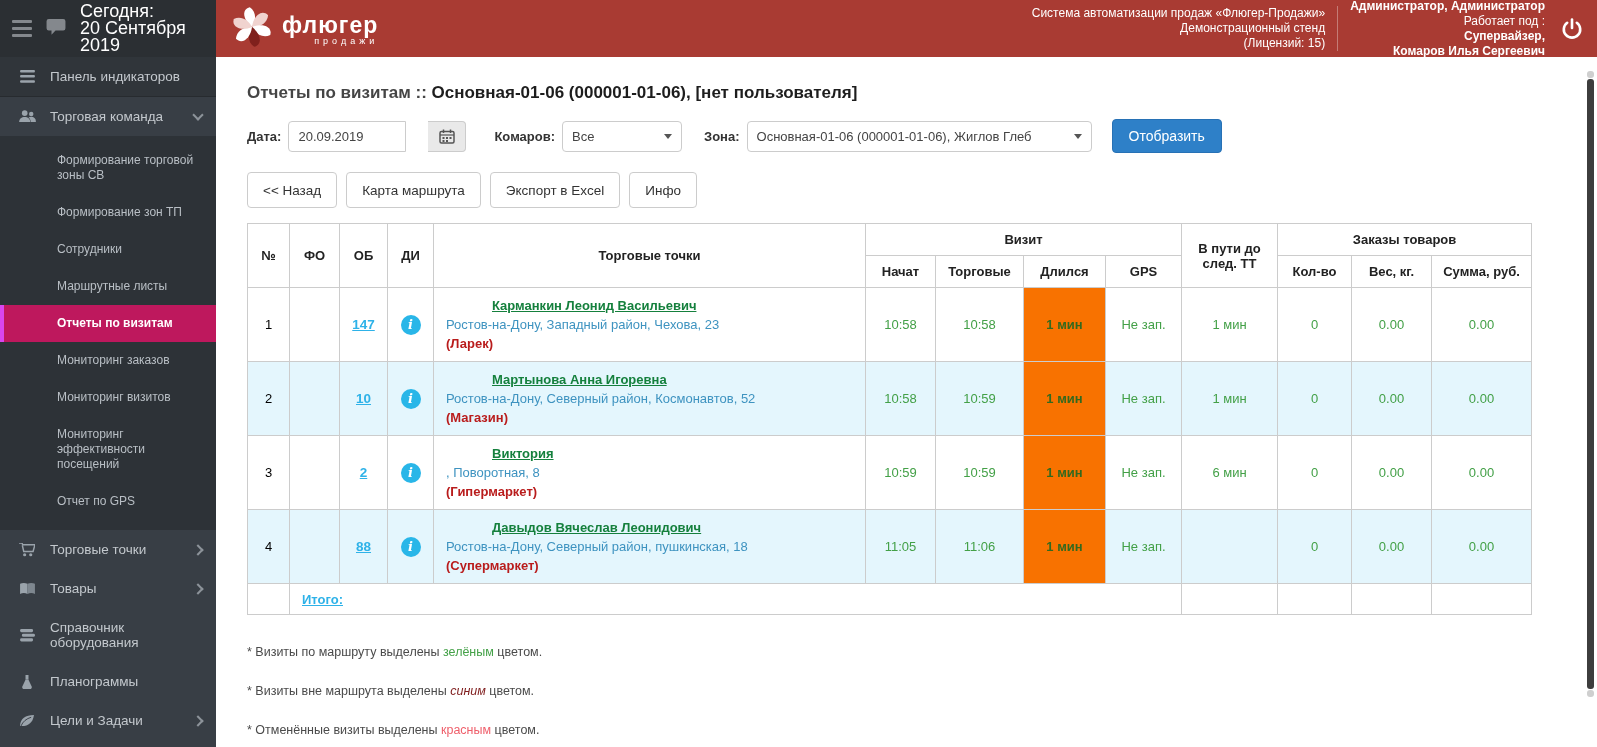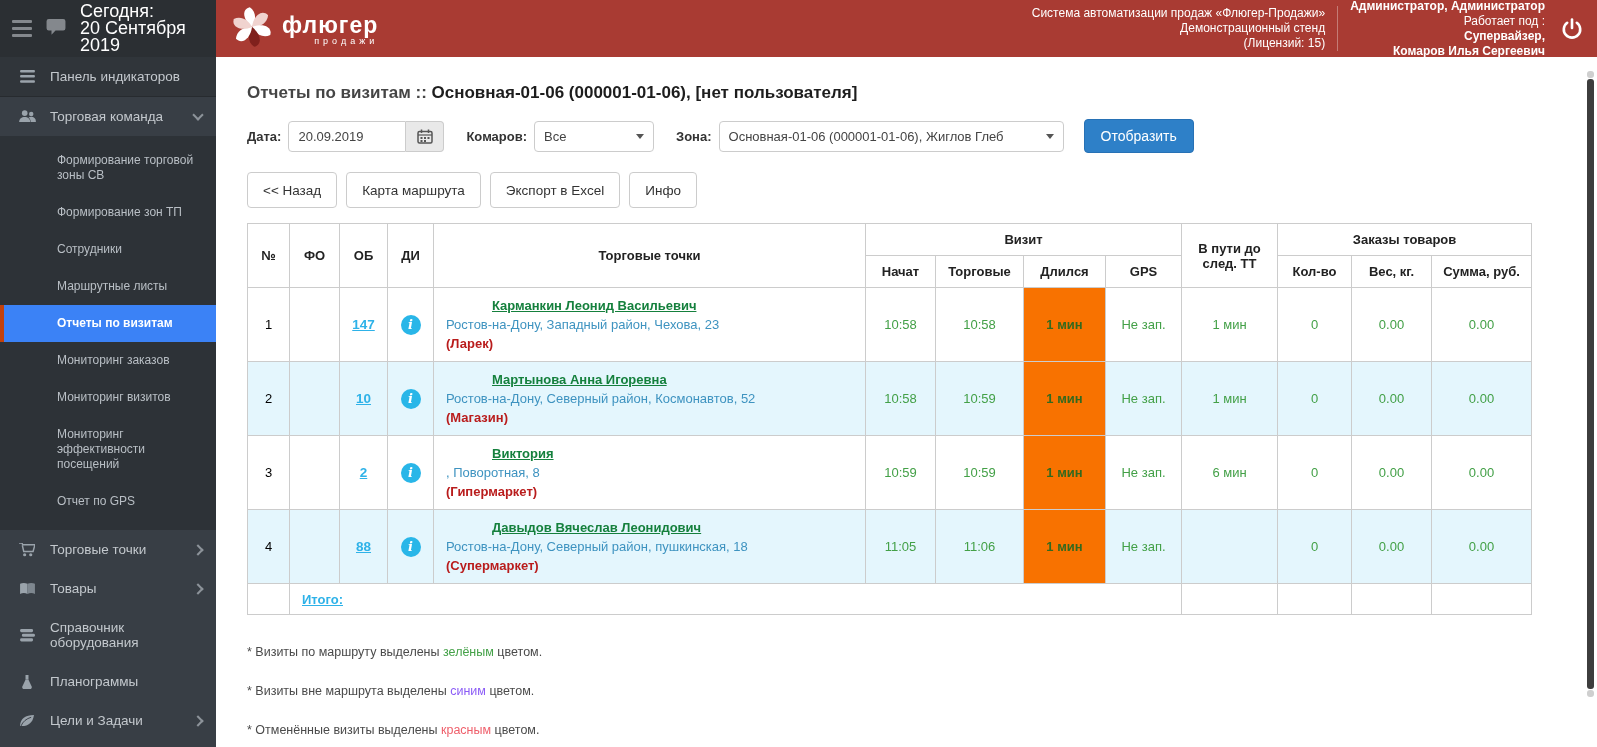--- a/index.html
+++ b/index.html
@@ -17,41 +17,41 @@
   .nav { flex:1; overflow:hidden; }
   .nav-item { display:flex; align-items:center; gap:14px; padding:12px 14px 12px 18px; font-size:13.5px; cursor:pointer; position:relative; }
   .nav-item.first { background:#30353a; border-bottom:1px solid #272b2f; }
   .nav-icon { width:18px; display:inline-flex; justify-content:center; flex:0 0 18px; }
   .nav-label { flex:1; }
   .chev { width:8px; height:8px; border-top:2px solid #8d939a; border-right:2px solid #8d939a; display:inline-block; }
   .chev.right { transform:rotate(45deg); }
   .chev.down { transform:rotate(135deg); margin-top:-4px; }
   .submenu { background:#2d3237; padding:6px 0 10px 0; }
   .sub-item { padding:11px 16px 11px 53px; font-size:12px; line-height:15px; color:#b9bfc5; cursor:pointer; border-left:4px solid transparent; }
-  .sub-item.active { color:#fff; font-weight:700; border-left:4px solid #c2410c; background:#3b82f6; }
+  .sub-item.active { color:#fff; font-weight:700; border-left:4px solid #d946ef; background:#be185d; }
 
   
   .main { flex:1; display:flex; flex-direction:column; min-width:0; }
   .topbar { height:57px; background:#a93b33; display:flex; align-items:center; padding:0 10px 0 14px; color:#fff; flex:0 0 57px; }
   .brand { display:flex; align-items:center; gap:8px; }
   .brand-text .brand-title { font-size:23px; font-weight:700; letter-spacing:1px; line-height:26px; }
   .brand-text .brand-sub { font-size:9px; letter-spacing:4px; text-align:right; margin-top:-2px; }
   .topbar-right { margin-left:auto; display:flex; align-items:center; gap:12px; }
   .sysinfo { text-align:right; font-size:12px; line-height:15px; padding-right:12px; border-right:1px solid #c47c76; }
   .userinfo { text-align:right; font-size:12px; line-height:15px; font-weight:700; }
   .userinfo .thin { font-weight:400; }
   .power-btn { width:30px; height:30px; display:flex; align-items:center; justify-content:center; cursor:pointer; }
 
   .content { flex:1; padding:26px 30px 0 31px; }
   .page-title { font-size:17px; font-weight:700; color:#454545; }
   .page-title b { color:#1d1d1d; }
 
   .filters { display:flex; align-items:center; margin-top:16px; font-size:13px; color:#333; }
   .filters label { font-weight:700; margin-right:7px; }
-  .date-group { display:flex; margin-right:22px; }
+  .date-group { display:flex; margin-right:28px;gap:22px; }
   .date-input { width:118px; height:31px; border:1px solid #ccc; border-radius:4px 0 0 4px; padding:0 9px; font-size:13px; color:#444; font-family:"Liberation Sans",sans-serif; }
   .date-addon { width:38px; height:31px; border:1px solid #ccc; border-left:none; border-radius:0 4px 4px 0; background:#e9e9e9; display:flex; align-items:center; justify-content:center; cursor:pointer; }
   .select { height:31px; border:1px solid #ccc; border-radius:4px; background:#fff; display:flex; align-items:center; padding:0 9px; font-size:13px; color:#444; cursor:pointer; position:relative; }
   .select .caret { width:0; height:0; border-left:4px solid transparent; border-right:4px solid transparent; border-top:5px solid #555; margin-left:auto; }
   .sel-visits { width:120px; margin-right:22px; }
   .sel-zone { width:345px; }
   .btn-primary { margin-left:20px; height:34px; padding:0 16px; background:#2e80c8; border:1px solid #2771b5; border-radius:4px; color:#fff; font-size:14px; cursor:pointer; font-family:"Liberation Sans",sans-serif; }
 
   .toolbar { display:flex; gap:9px; margin-top:19px; }
   .btn { height:36px; padding:0 15px; background:#fff; border:1px solid #ccc; border-radius:4px; font-size:13.5px; color:#333; cursor:pointer; font-family:"Liberation Sans",sans-serif; }
@@ -71,21 +71,21 @@
   .point-name { color:#15803d; font-weight:700; text-decoration:underline; cursor:pointer;margin-left:46px; }
   .point-addr { color:#3e93c0; }
   .point-type { color:#b91c1c; font-weight:700; }
   tr.total-row { height:31px; }
   td.total-cell { text-align:left; padding-left:12px; }
   .total-link { color:#2eb2e8; font-weight:700; text-decoration:underline; cursor:pointer; }
 
   .legend { margin-top:30px; font-size:12.5px; color:#4a4a4a; }
   .legend .note { margin-bottom:25px; }
   .w-green { color:#44a148; }
-  .w-blue { color:#8b5cf6; }
+  .w-blue { color:#7f1d1d;font-style:italic; }
   .w-red { color:#ef5f6b; }
 
   
   .sb-cap { position:absolute; right:3px; width:7px; height:7px; background:#cfcfcf; border-radius:3px; }
   .sb-thumb { position:absolute; right:3px; top:79px; width:7px; height:610px; background:#3d3d3d; border-radius:3px; cursor:grab; }
 </style>
 </head>
 <body>
 
 <div class="app">

